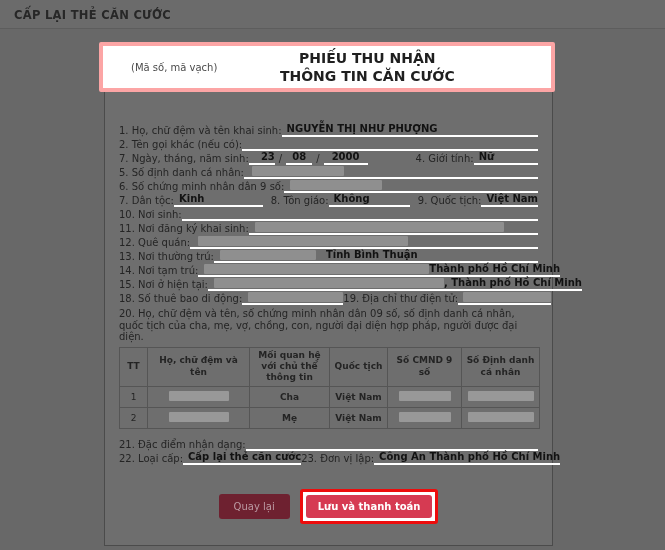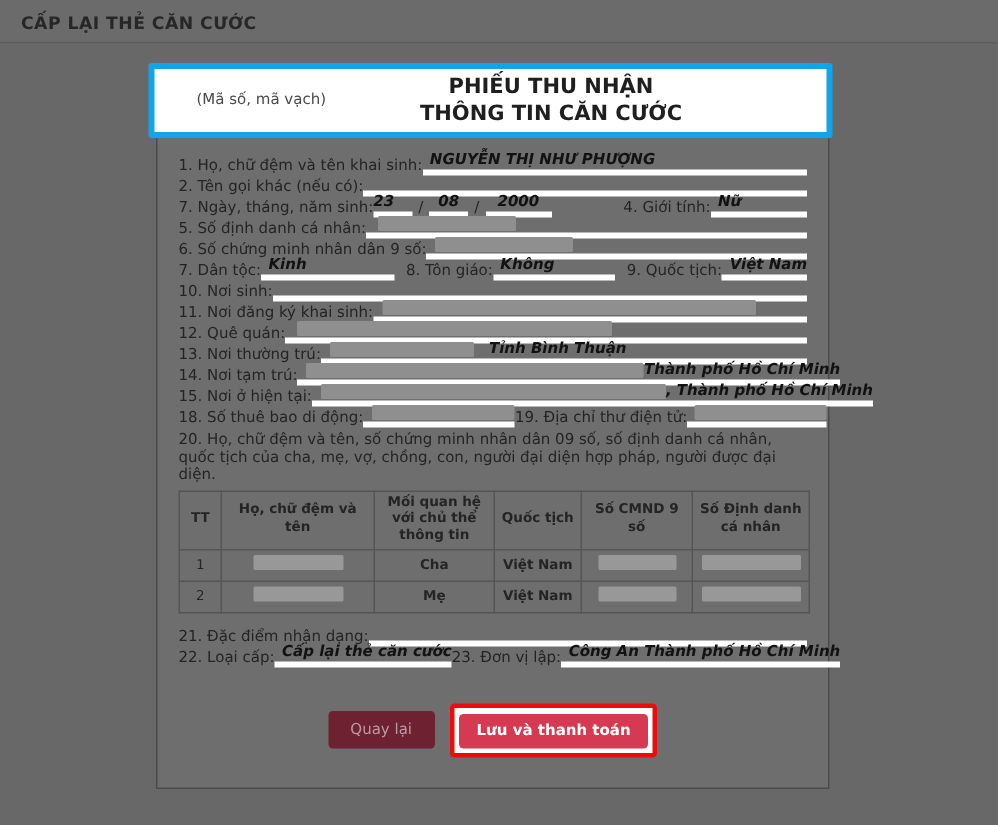--- a/index.html
+++ b/index.html
@@ -11,42 +11,42 @@
   }
   .titlebar {
     position:absolute; top:0; left:0; width:665px; height:29px;
     border-bottom:1px solid #5d5d5d; background:#6b6b6b;
   }
   .page-title {
     position:absolute; left:14px; top:8px;
     font-size:11.5px; font-weight:bold; color:#272727; letter-spacing:.3px;
   }
   .panel {
-    position:absolute; left:104px; top:52px; width:449px; height:474px;
+    position:absolute; left:104px; top:72px; width:449px; height:474px;
     background:#6e6e6e; border:1px solid #4b4b4b;
   }
   
   .hl-header {
     position:absolute; left:99px; top:42px; width:456px; height:50px;
-    background:#ffffff; border:4px solid #0ea5e9; border-radius:2px; z-index:6;
+    background:#ffffff; border:4px solid #fca5a5; border-radius:2px; z-index:6;
   }
   .barcode-label {
     position:absolute; left:28px; top:50%; transform:translateY(-50%);
     font-size:10px; color:#4a4a4a;
   }
   .form-title {
     position:absolute; left:59%; top:50%; transform:translate(-50%,-50%);
     text-align:center; font-size:14px; font-weight:bold; color:#1f1f1f; line-height:1.3;
     white-space:nowrap;
   }
   
   .form-body { position:absolute; top:50px; left:14px; right:14px; }
   .row { display:flex; align-items:flex-end; height:14px; font-size:10px; line-height:12px; white-space:nowrap; }
   .lbl { color:#242424; }
-  .fl  { border-bottom:4px solid #ffffff; display:flex; align-items:flex-end; height:13px;font-style:italic; }
+  .fl  { border-bottom:2px solid #ffffff; display:flex; align-items:flex-end; height:13px; }
   .grow { flex:1 1 auto; }
   .v { font-weight:bold; color:#121212; margin-left:5px; }
   .redact { background:#8f8f8f; height:10px; margin-bottom:1px; border-radius:1px; }
   .gap8 { width:8px; } .gap10 { width:10px; }
   .para { font-size:10px; line-height:11.6px; margin-top:3px; white-space:normal; color:#242424; }
   
   table.rel { width:100%; border-collapse:collapse; margin-top:4px; table-layout:fixed; }
   table.rel th, table.rel td {
     border:1px solid #555; font-size:9px; text-align:center; vertical-align:middle;
     padding:2px 3px; color:#242424;
@@ -86,21 +86,21 @@
         </span>
     </div>
 
     <div class="row">
       <span class="lbl">2. Tên gọi khác (nếu có):</span>
       <span class="fl grow"></span>
     </div>
 
     <div class="row">
       <span class="lbl">7. Ngày, tháng, năm sinh:</span>
-      <span class="fl" style="width:26px;justify-content:flex-start">
+      <span class="fl" style="width:26px;justify-content:flex-end">
           <span class="v" style="margin:0">23</span>
         </span>
       <span style="margin:0 4px">/</span>
       <span class="fl" style="width:26px;justify-content:center">
           <span class="v" style="margin:0">08</span>
         </span>
       <span style="margin:0 4px">/</span>
       <span class="fl" style="width:44px;justify-content:center">
           <span class="v" style="margin:0">2000</span>
         </span>

